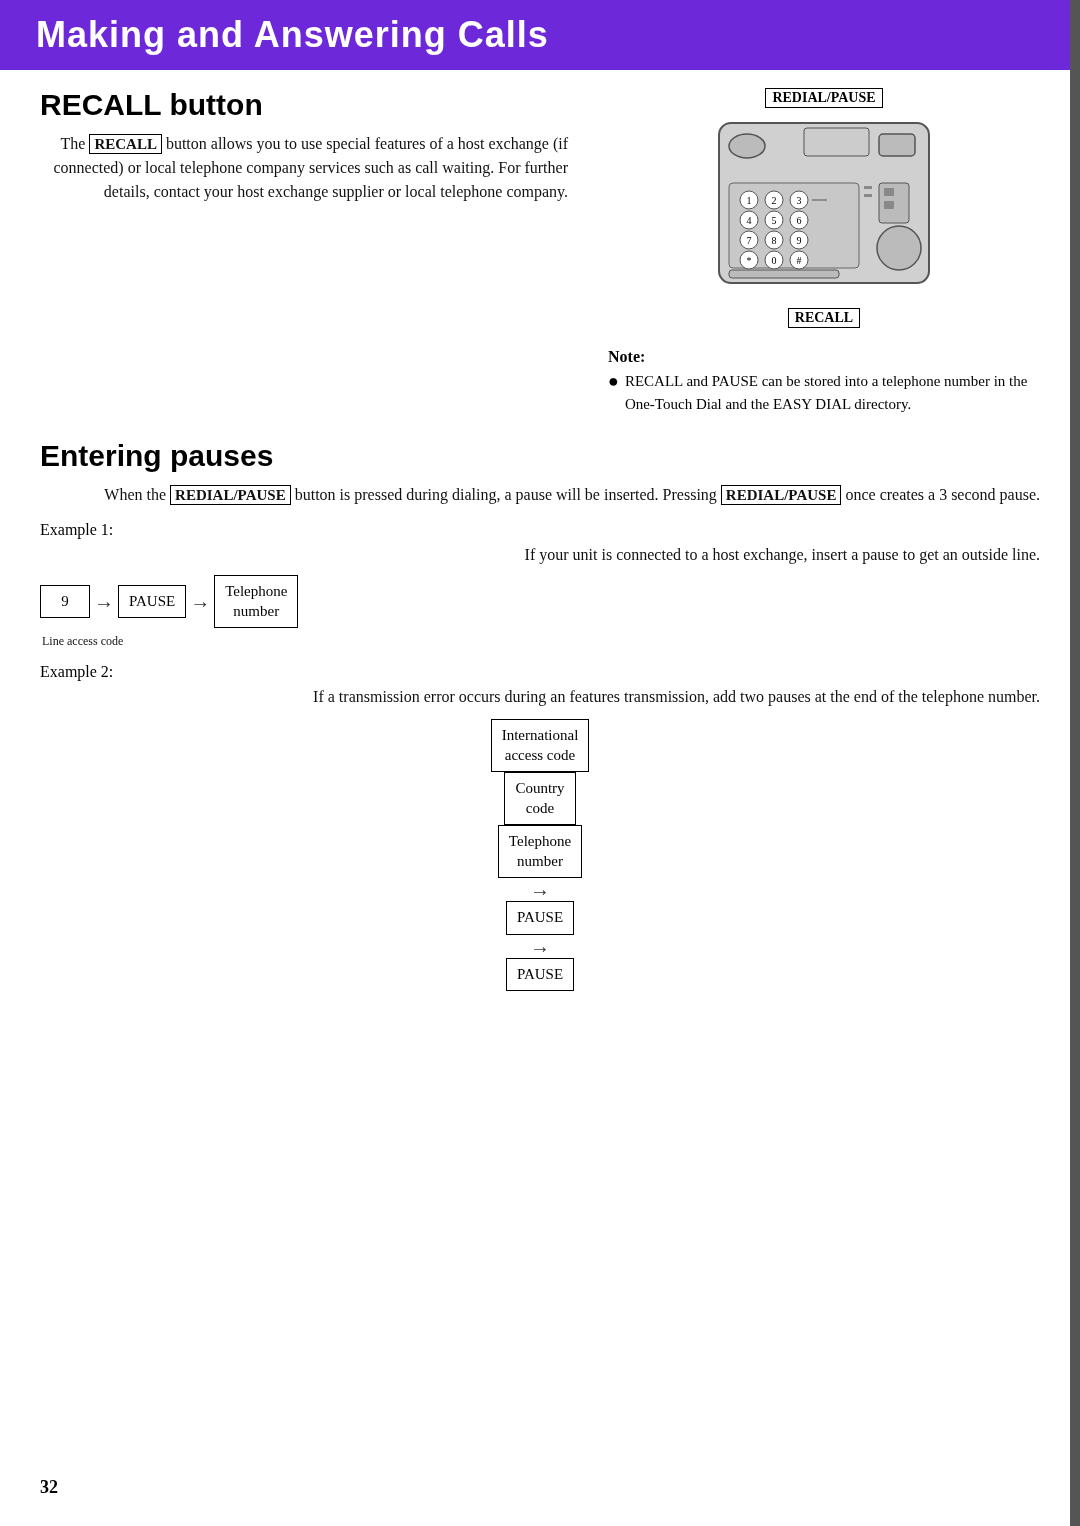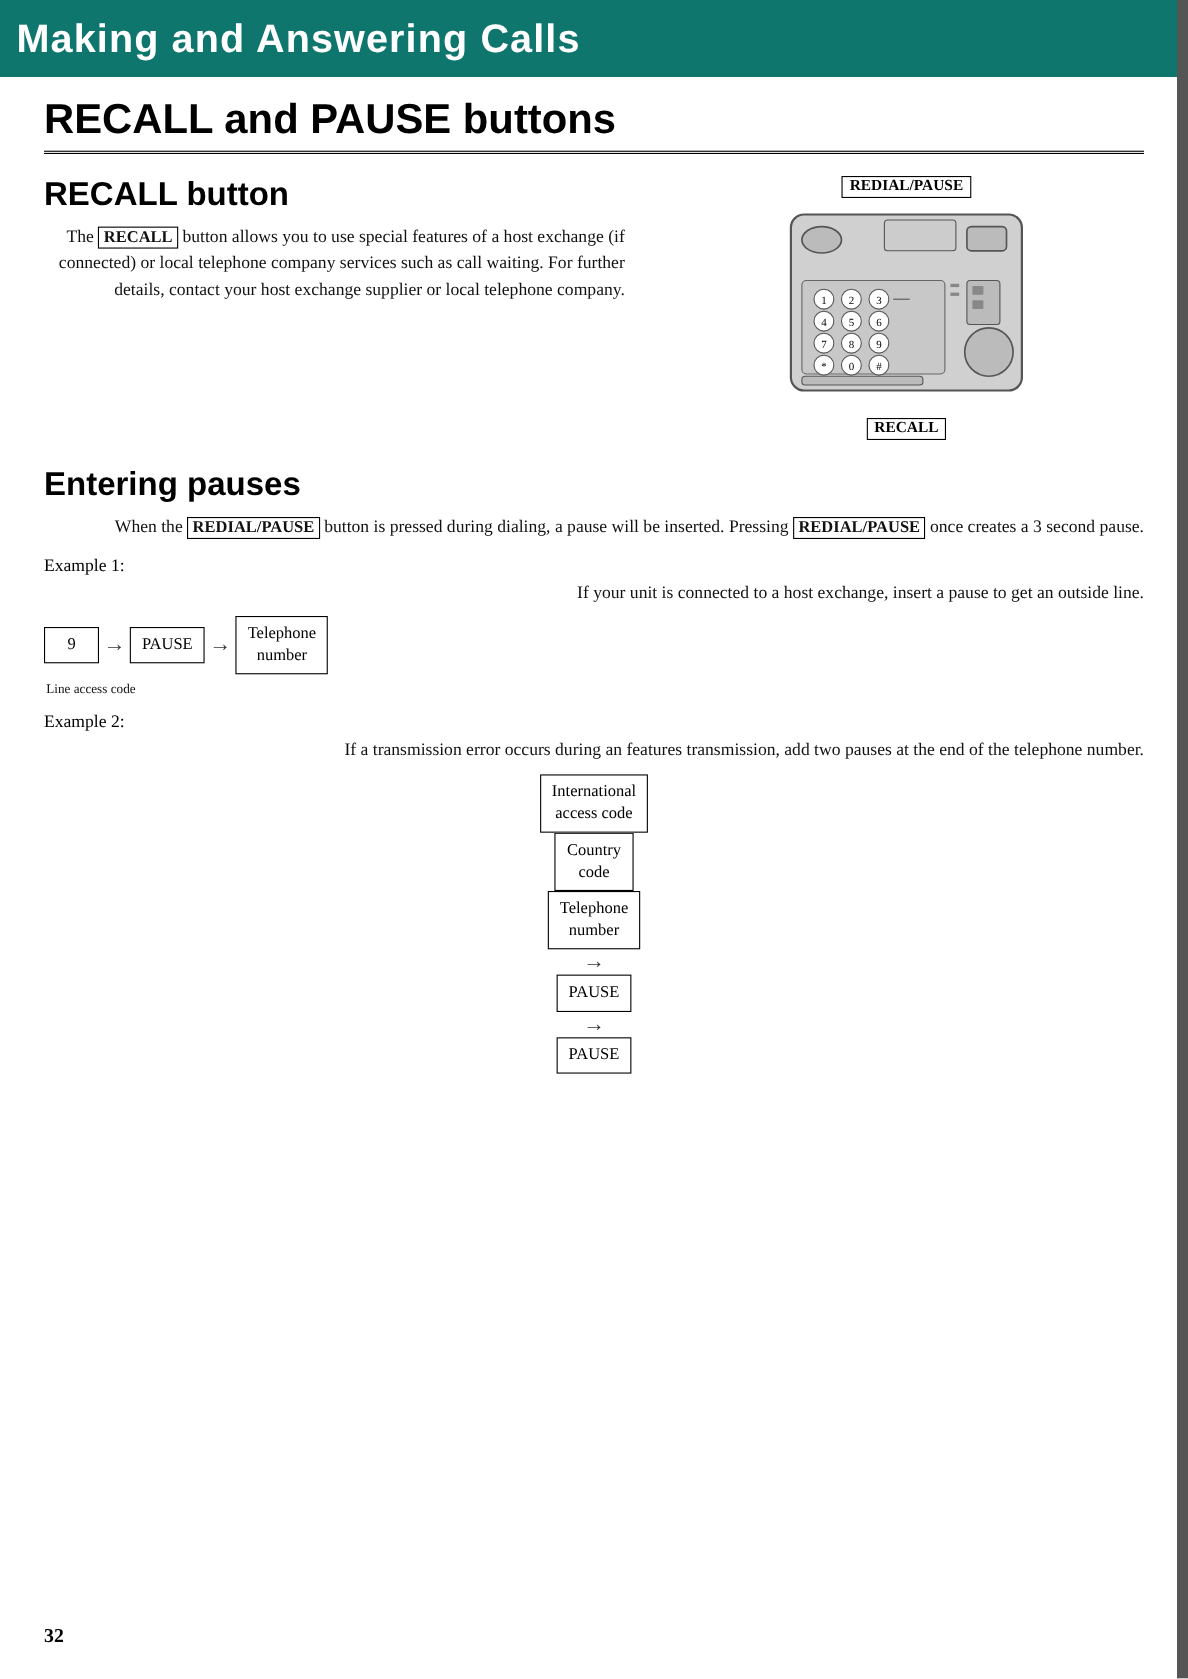--- a/index.html
+++ b/index.html
@@ -7,23 +7,23 @@
       background: #fff;
       font-family: 'Times New Roman', Times, serif;
       width: 1080px;
       min-height: 1526px;
       position: relative;
       overflow-x: hidden;
     }
 
     
     .header-bar {
-      background: #0f766e;
+      background: #6d28d9;
       width: 100%;
-      padding: 14px 15px;
+      padding: 14px 36px;
       display: flex;
       align-items: center;
     }
     .header-title {
       color: #fff;
       font-size: 36px;
       font-weight: bold;
       font-family: Arial, sans-serif;
       letter-spacing: 1px;
     }
@@ -203,21 +203,20 @@
   </style>
 </head>
 <body>
 
 <div class="header-bar">
   <span class="header-title">Making and Answering Calls</span>
 </div>
 
 <div class="main-content">
 
-  <div class="section-title">RECALL and PAUSE buttons</div>
 
   <div class="two-col">
 
     <div class="col-left">
       <div class="subsection-heading">RECALL button</div>
       <div class="body-text">
         The <span class="bordered-label">RECALL</span> button allows you to use special features of a host exchange (if connected) or local telephone company services such as call waiting. For further details, contact your host exchange supplier or local telephone company.
       </div>
     </div>
 
@@ -274,20 +273,27 @@
           <circle cx="190" cy="140" r="22" fill="#bbb" stroke="#555" stroke-width="1.5"></circle>
 
           <rect x="155" y="78" width="8" height="3" fill="#888"></rect>
           <rect x="155" y="86" width="8" height="3" fill="#888"></rect>
 
           <rect x="20" y="162" width="110" height="8" rx="3" fill="#bbb" stroke="#555" stroke-width="1"></rect>
         </svg>
         <div class="phone-label-bottom">RECALL</div>
       </div>
 
+      <div class="note-section">
+        <div class="note-heading">Note:</div>
+        <div class="note-item">
+          <span class="bullet-dot">●</span>
+          <span>RECALL and PAUSE can be stored into a telephone number in the One-Touch Dial and the EASY DIAL directory.</span>
+        </div>
+      </div>
     </div>
   </div>
 
   <div class="pauses-section">
     <div class="subsection-heading">Entering pauses</div>
 
     <div class="body-text">
       When the <span class="bordered-label">REDIAL/PAUSE</span> button is pressed during dialing, a pause will be inserted. Pressing <span class="bordered-label">REDIAL/PAUSE</span> once creates a 3 second pause.
     </div>
 

